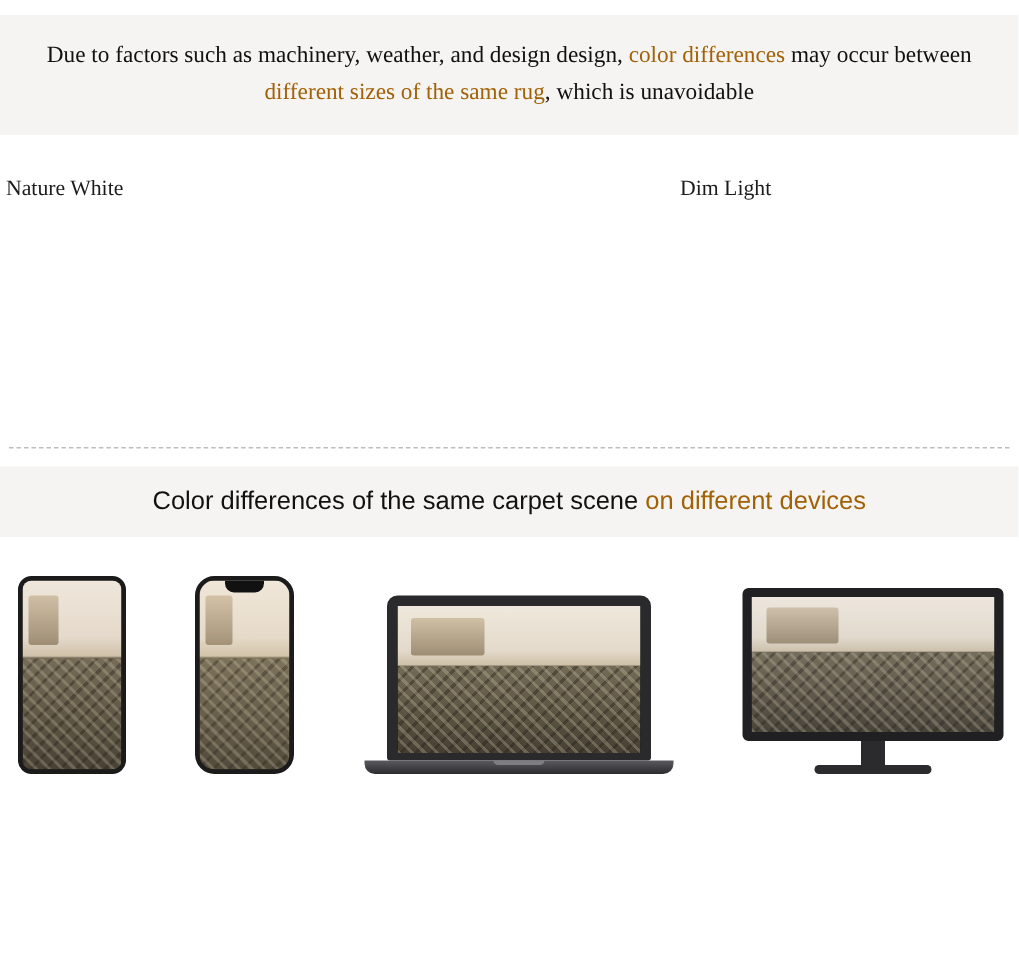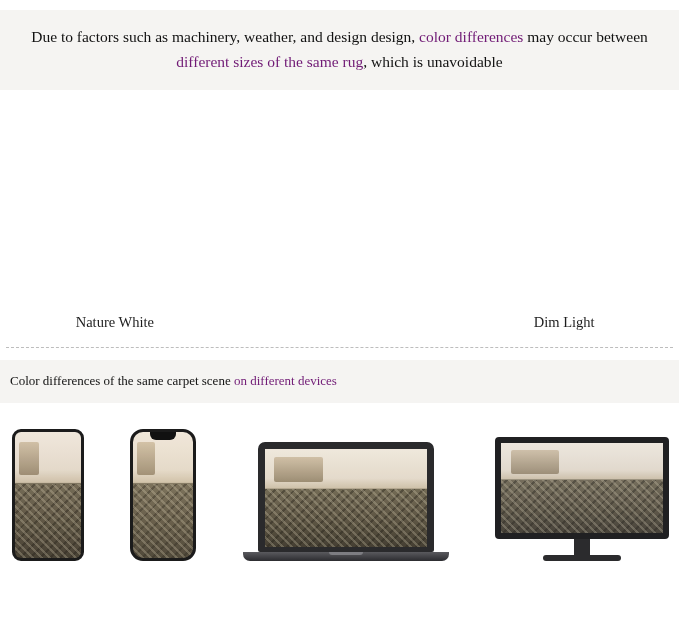--- a/index.html
+++ b/index.html
@@ -37,34 +37,33 @@
     background: #f5f4f2;
     margin-top: 10px;
     padding: 14px 20px 16px 20px;
     text-align: center;
     font-family: "Liberation Serif", serif;
     font-size: 15.5px;
     line-height: 25px;
     color: #111111;
   }
   .hl {
-    color: #701a75;
+    color: #a16207;
   }
 
   
   .lights {
     display: flex;
     gap: 3px;
     padding: 6px 4px 0 4px;
   }
   .light-col {
     flex: 1 1 0;
     display: flex;
-    flex-direction: column;
-    align-items: center;
+    flex-direction: row;
   }
   .swatch {
     height: 196px;
     position: relative;
     overflow: hidden;
     background-color: #6f6653;
     background-image:
       radial-gradient(circle at 22% 24%, rgba(226,215,186,0.55) 0 6px, rgba(0,0,0,0) 7px),
       radial-gradient(circle at 62% 16%, rgba(226,215,186,0.40) 0 5px, rgba(0,0,0,0) 6px),
       radial-gradient(circle at 80% 52%, rgba(226,215,186,0.45) 0 7px, rgba(0,0,0,0) 8px),
@@ -99,23 +98,23 @@
   .divider {
     border-top: 1px dashed #bdbdbd;
     margin: 6px 6px 0 6px;
   }
 
   
   .devices-band {
     background: #f5f4f2;
     margin-top: 12px;
     padding: 13px 10px 14px 10px;
-    text-align: left;
-    font-family: Liberation Serif, serif;
-    font-size: 13px;
+    text-align: center;
+    font-family: Liberation Sans, sans-serif;
+    font-size: 17px;
     color: #111111;
   }
 
   .devices {
     display: flex;
     align-items: flex-end;
     justify-content: space-between;
     padding: 26px 10px 0 12px;
   }
   .device {

